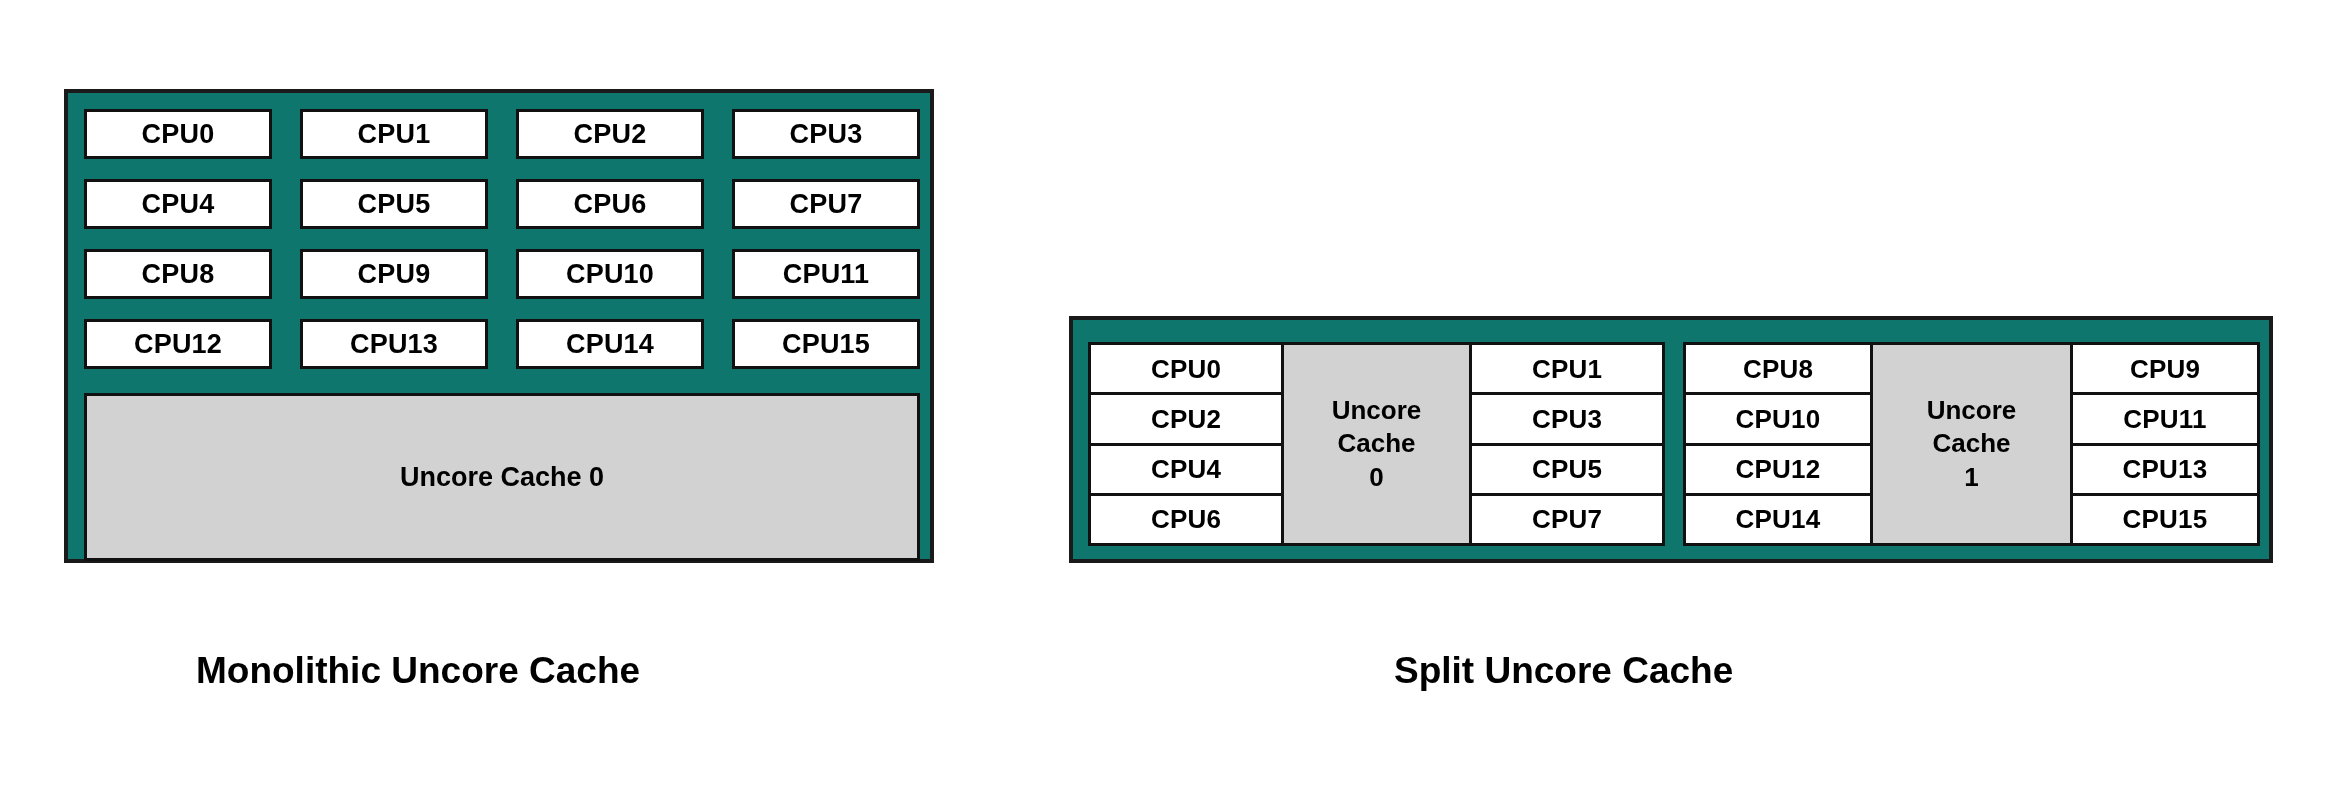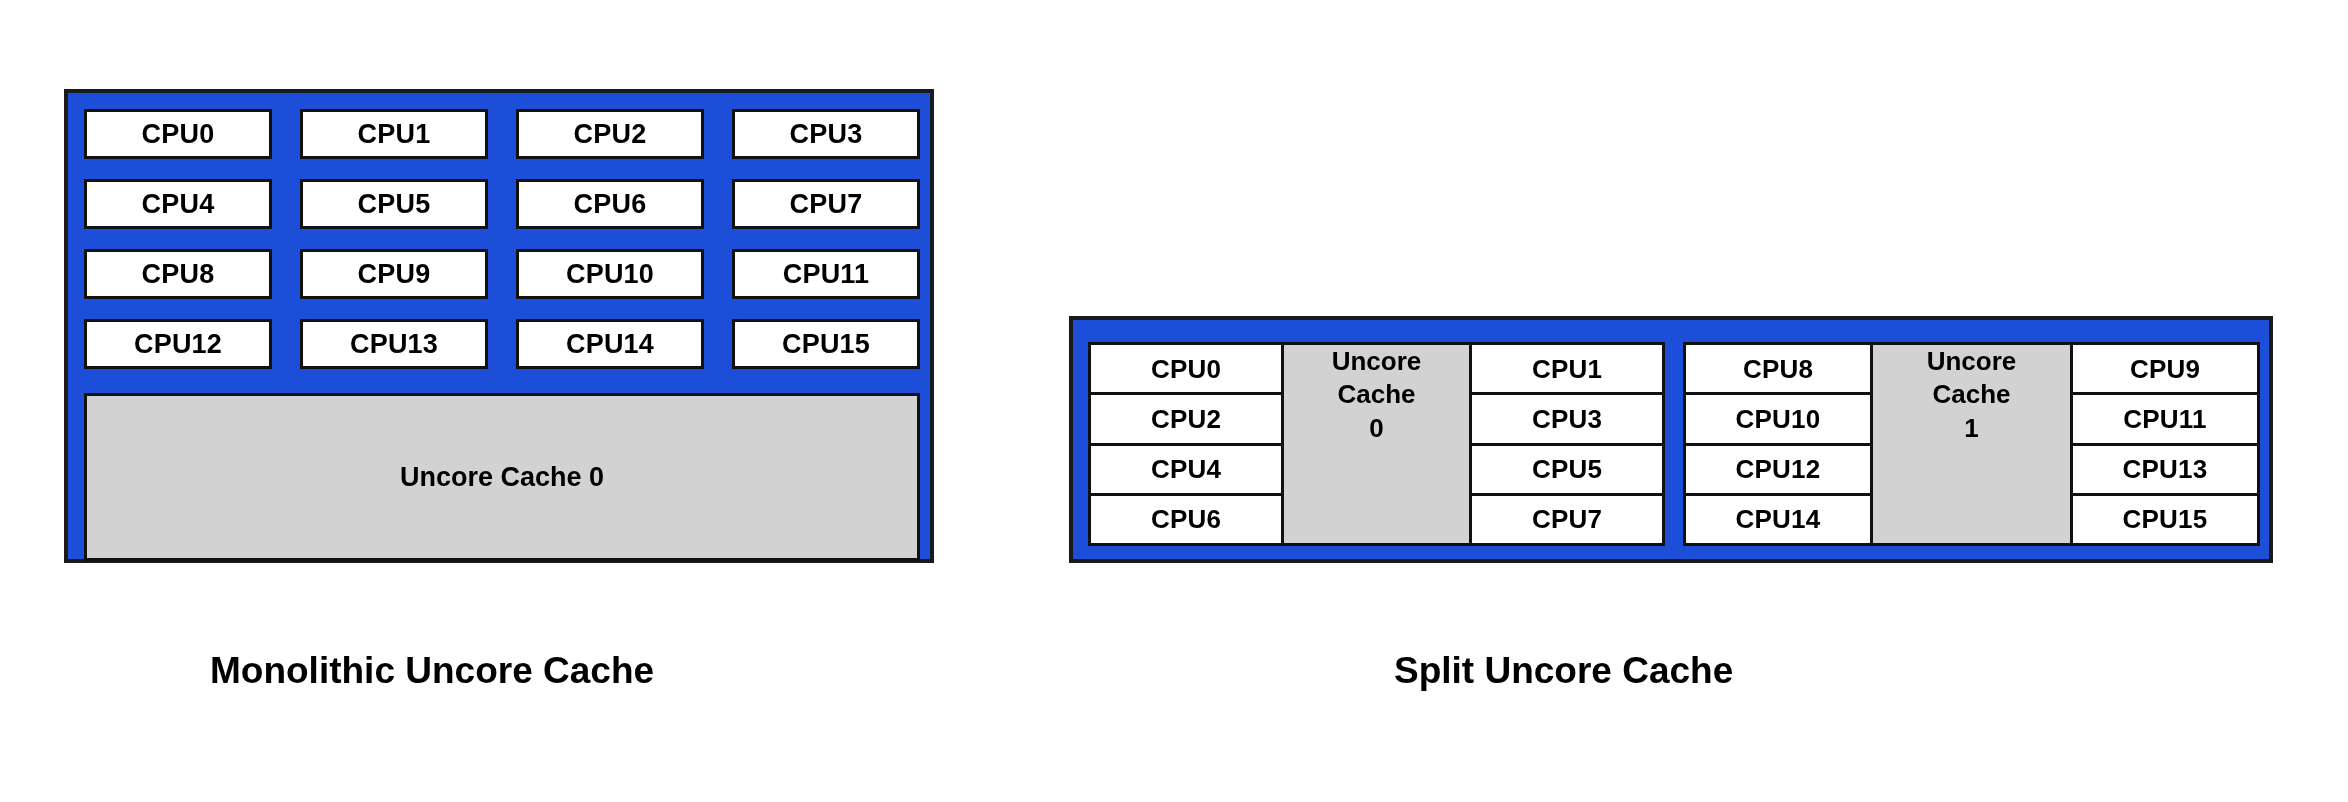--- a/index.html
+++ b/index.html
@@ -25,21 +25,21 @@
   
   #monolithic-figure {
     left: 64px;
     top: 89px;
     width: 870px;
     height: 474px;
   }
   .package-box {
     box-sizing: border-box;
     border: 4px solid #1a1a1a;
-    background: #1d4ed8;
+    background: #0f766e;
     width: 100%;
     height: 100%;
     position: relative;
   }
   #monolithic-cpu-grid {
     position: absolute;
     left: 16px;
     top: 16px;
     width: 836px;
     display: grid;
@@ -121,37 +121,37 @@
   .split-uncore-cache {
     box-sizing: border-box;
     flex: 1 1 auto;
     border: 3px solid #111111;
     border-left-width: 0;
     border-right-width: 0;
     background: #d2d2d2;
     display: flex;
     flex-direction: column;
     align-items: center;
-    justify-content: flex-start;
+    justify-content: center;
     font-size: 26px;
     font-weight: bold;
     line-height: 1.28;
     text-align: center;
   }
 
   
   .caption {
     position: absolute;
     font-size: 37px;
     font-weight: bold;
     white-space: nowrap;
     line-height: 1;
   }
   #caption-monolithic {
-    left: 210px;
+    left: 196px;
     top: 652px;
   }
   #caption-split {
     left: 1394px;
     top: 652px;
   }
 </style>
 </head>
 <body>
 

